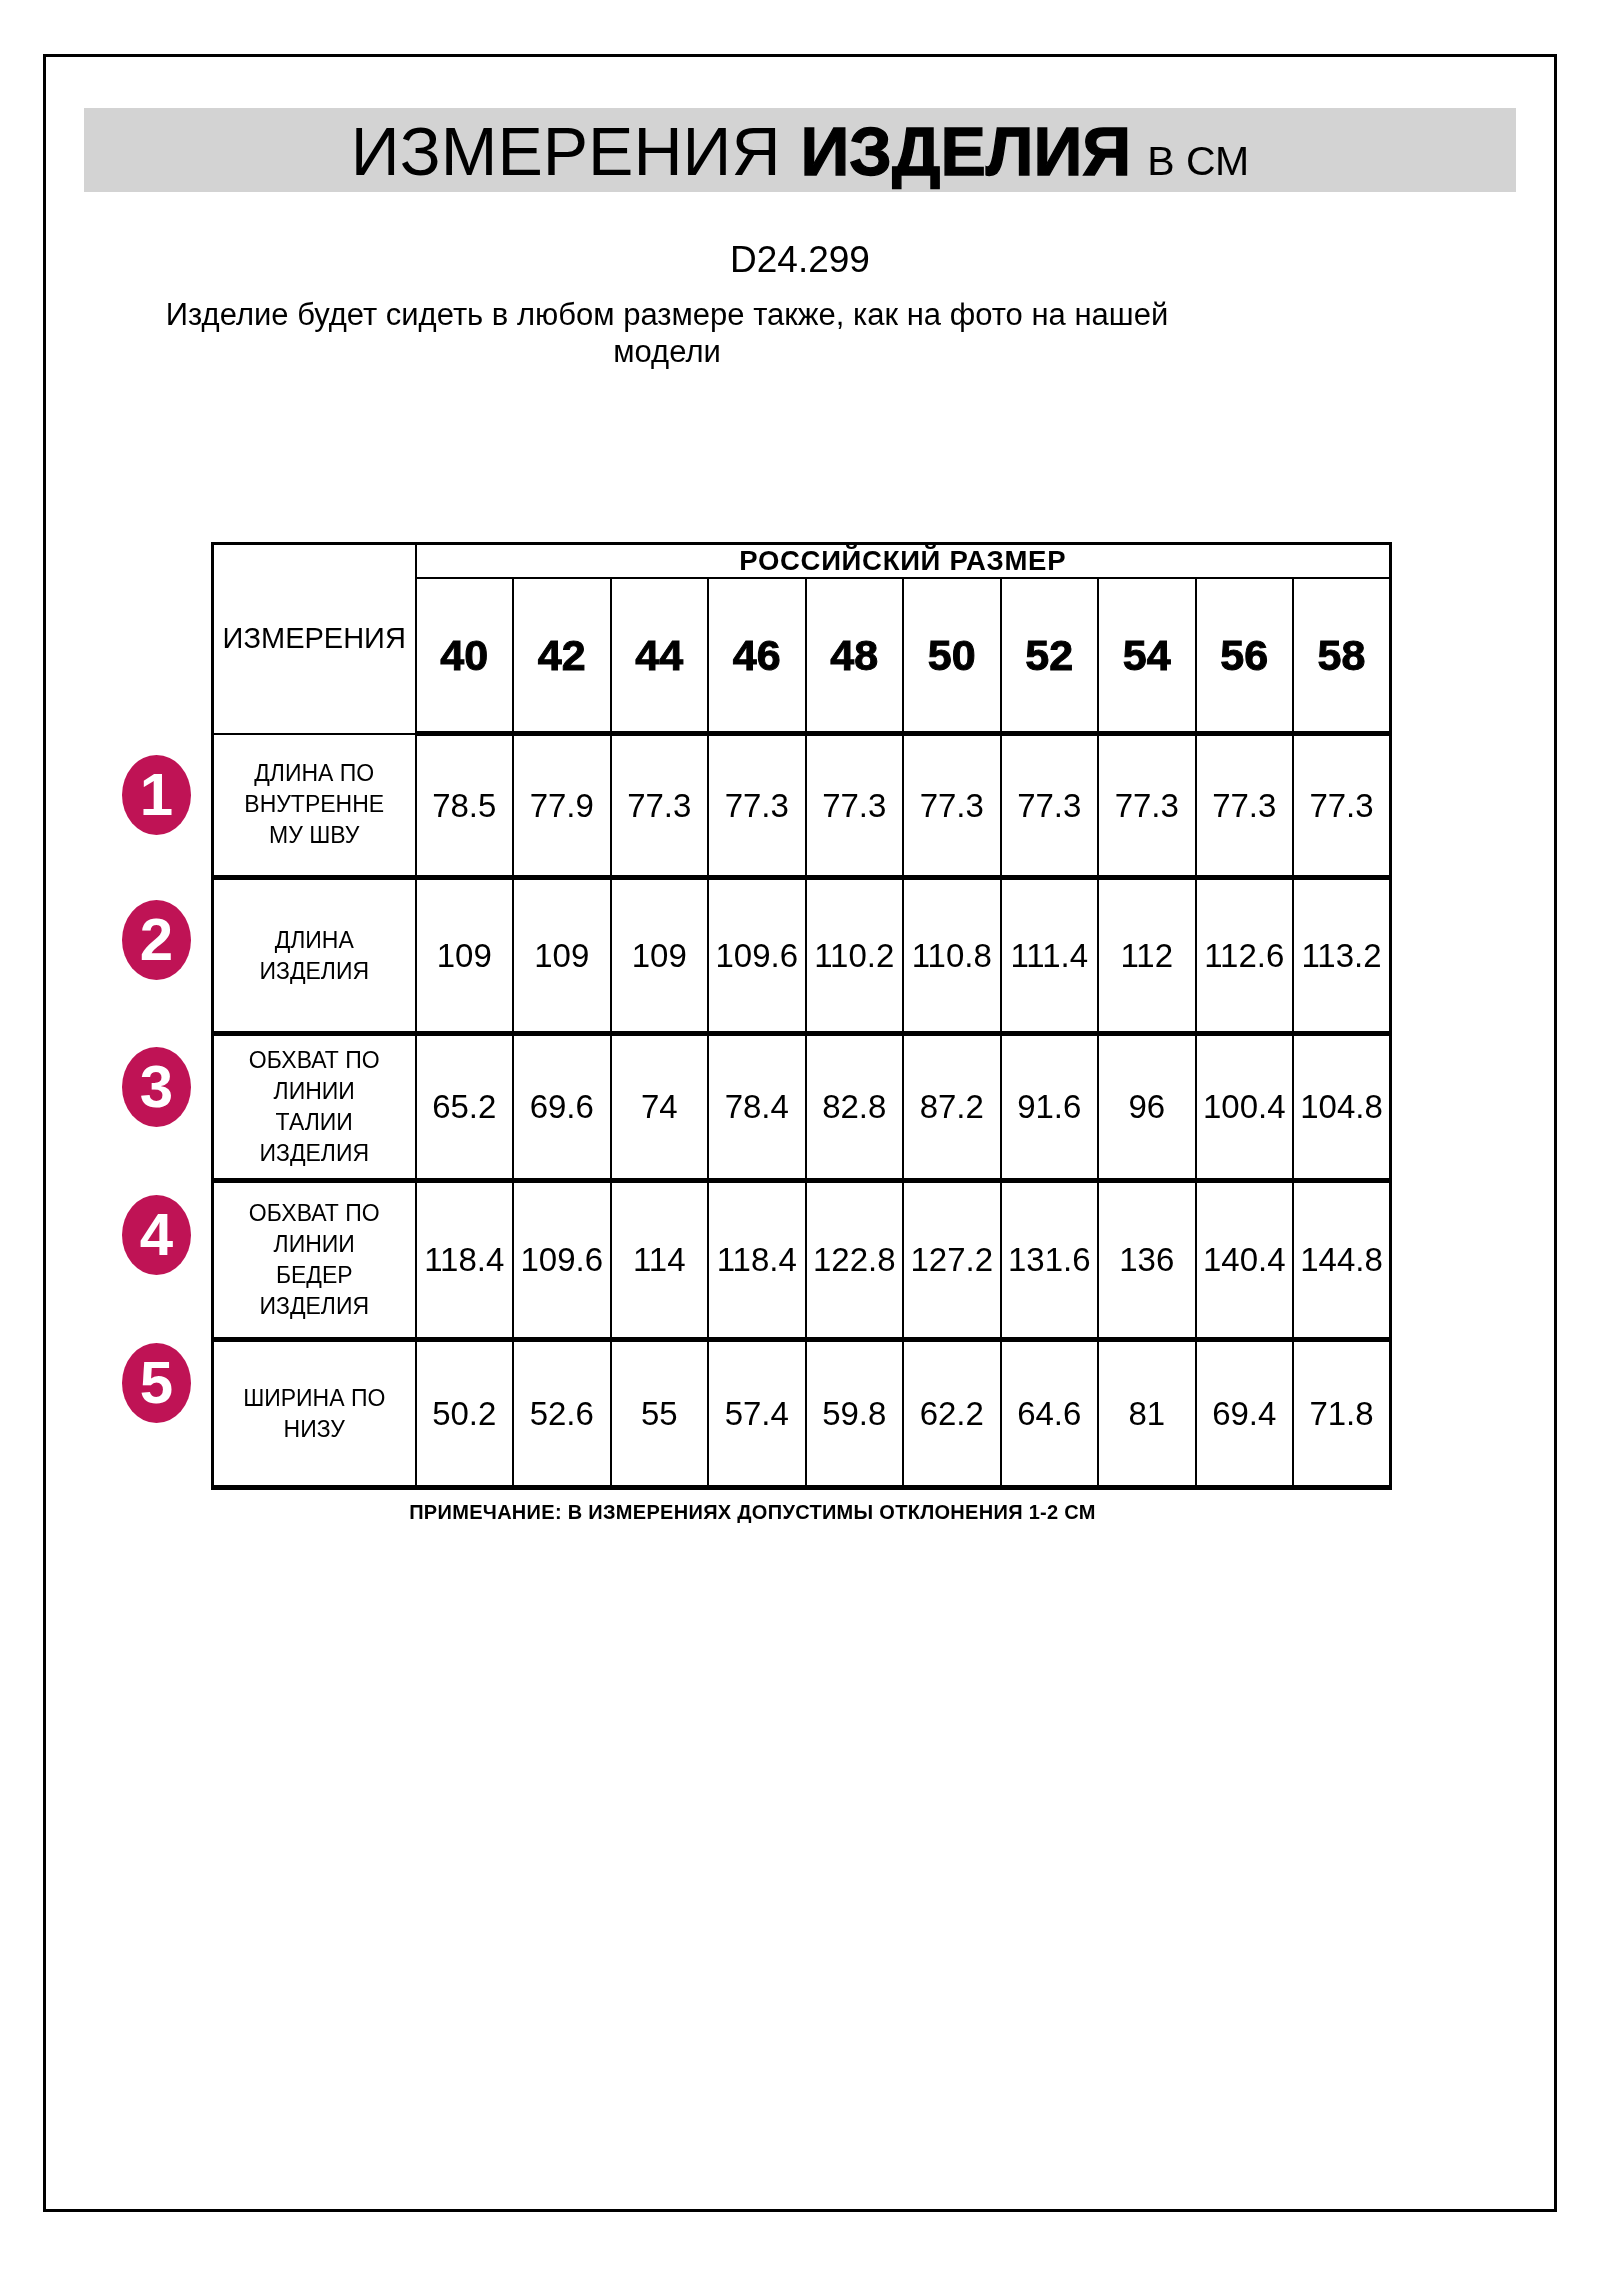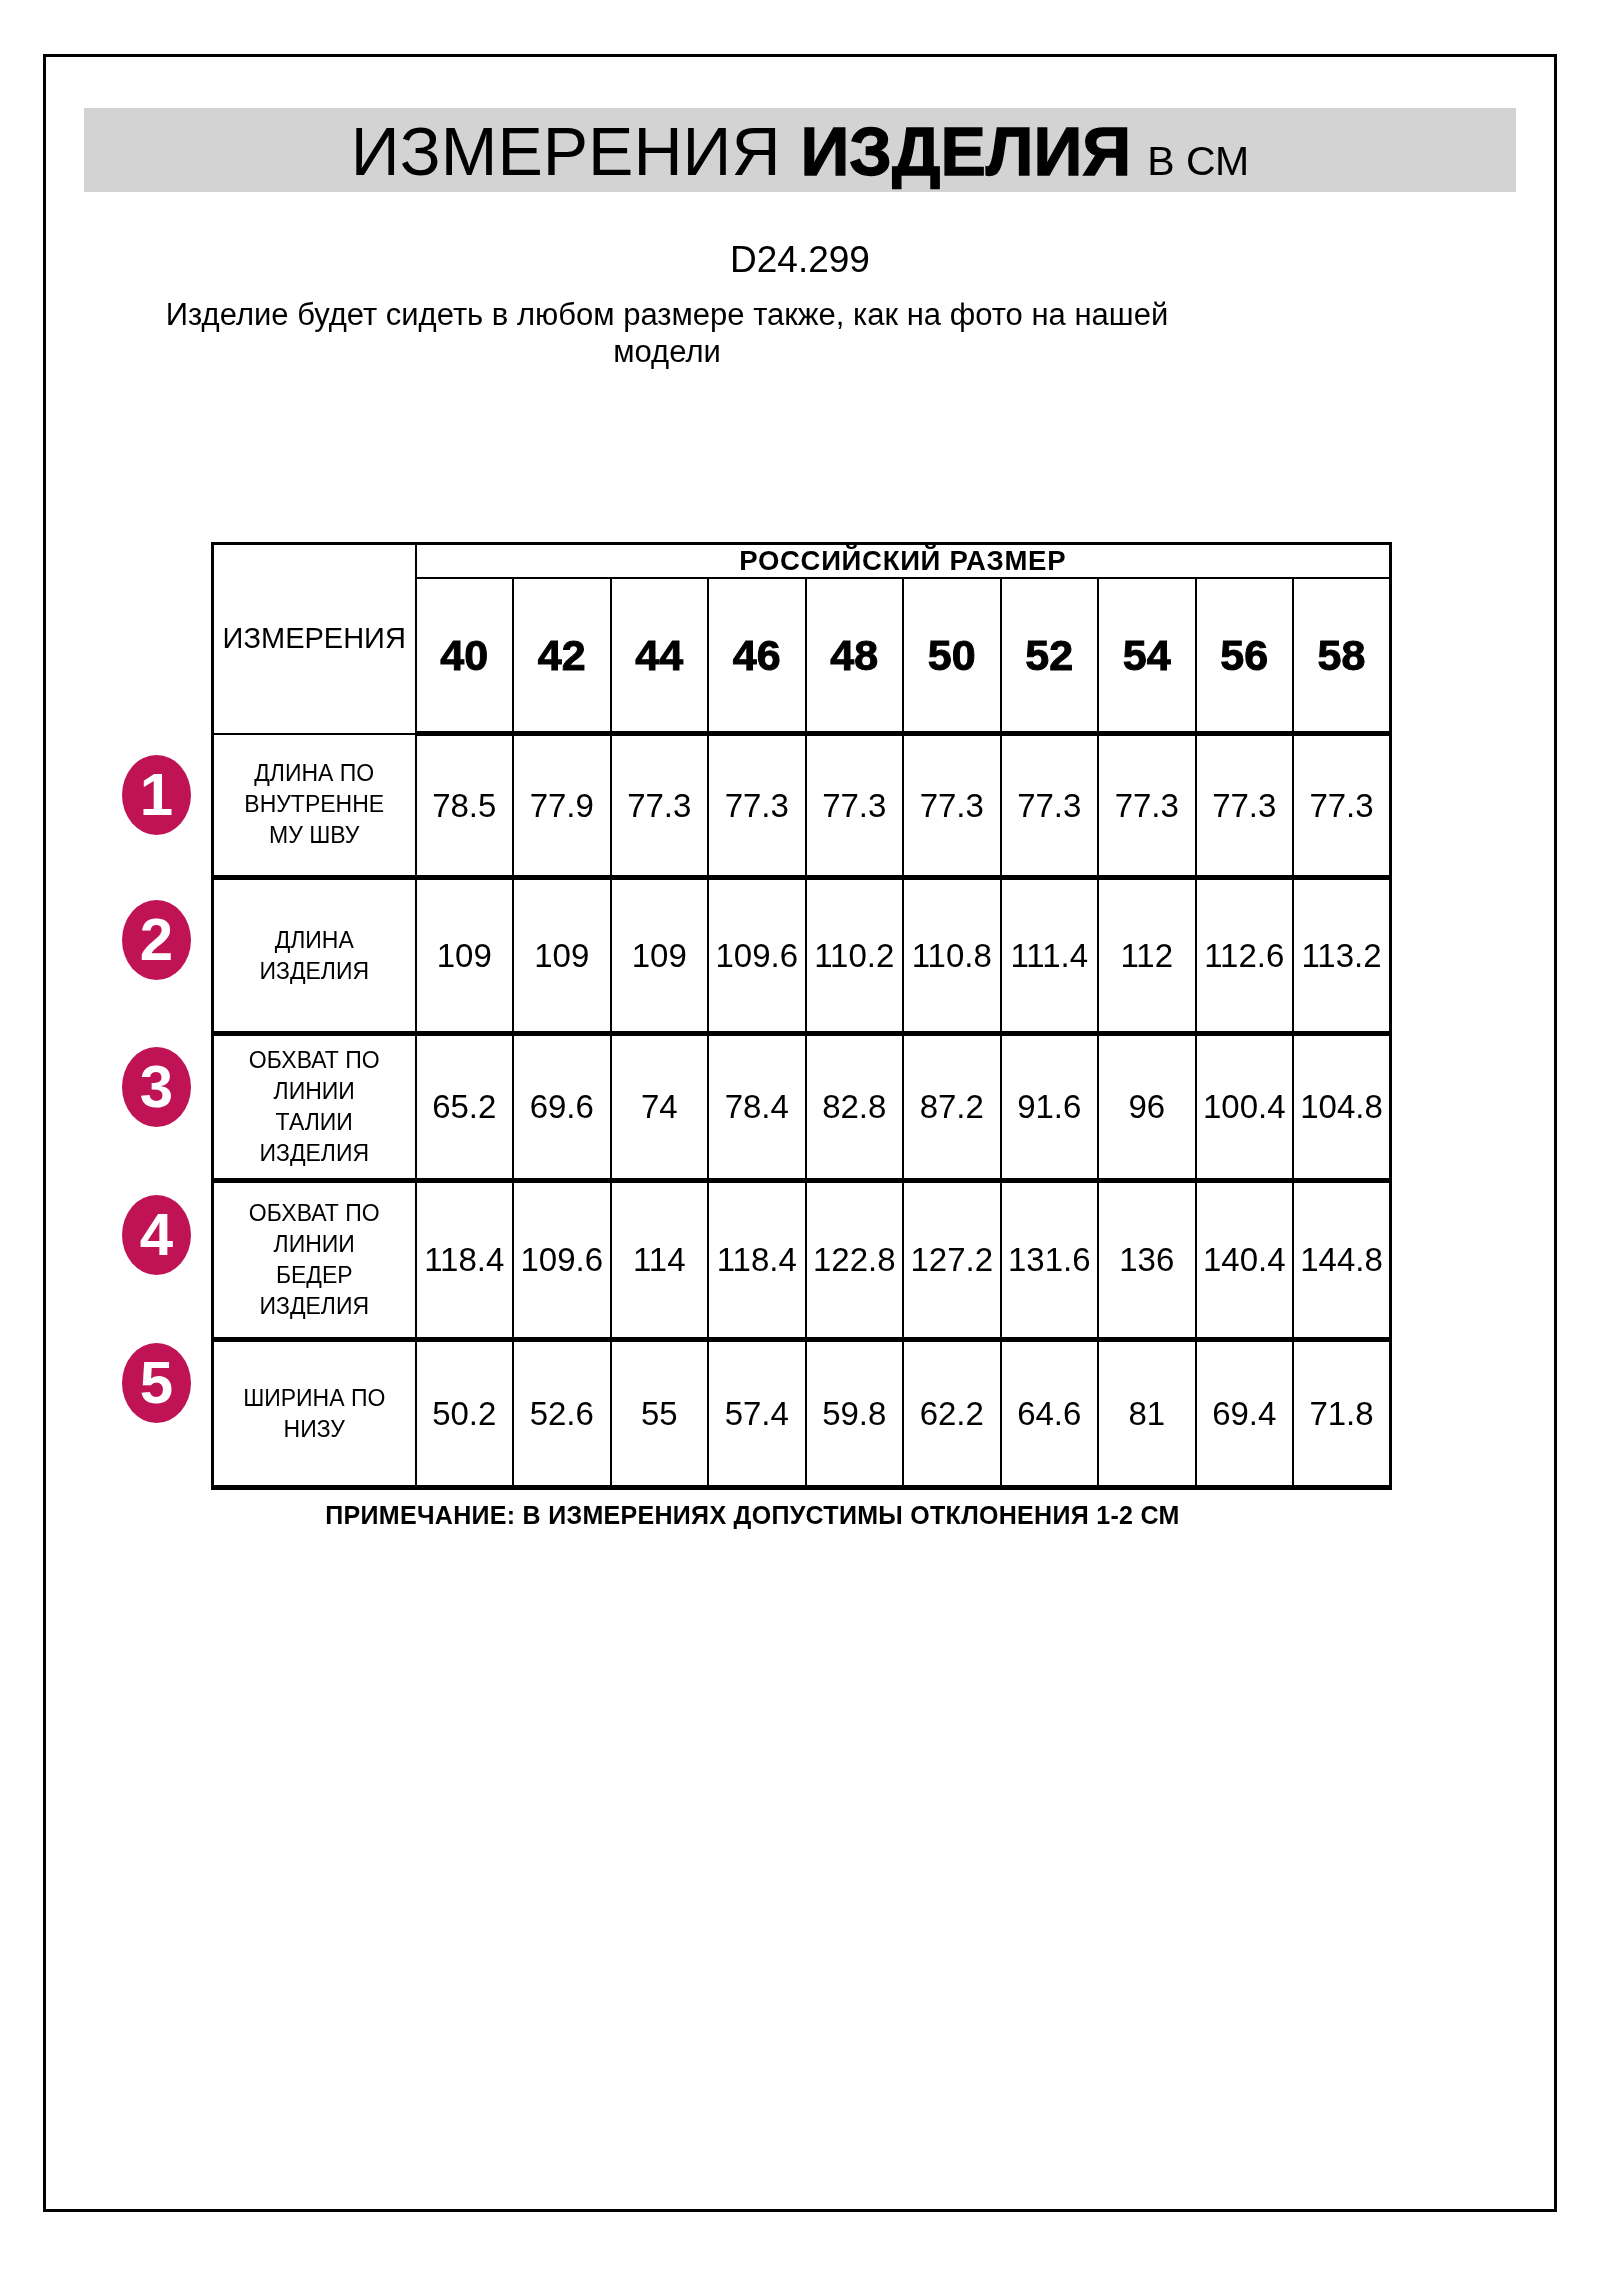--- a/index.html
+++ b/index.html
@@ -79,21 +79,21 @@
     border-radius: 50%;
     color: #fff;
     text-align: center;
     line-height: 80px;
     background: #bf1355;
   }
   .badge span { font-size: 60px; font-weight: bold; }
   .note {
     position: absolute; top: 1501px; left: 43px; width: 1419px;
     text-align: center;
-    font-size: 25px; font-weight: bold;
+    font-size: 20px; font-weight: bold;
     letter-spacing: 0.3px;
   }
 </style>
 </head>
 <body>
 
 <div class="frame"></div>
 
 <div class="title-band" style="background: rgb(211, 211, 211);">
   <span class="t1">ИЗМЕРЕНИЯ</span>

